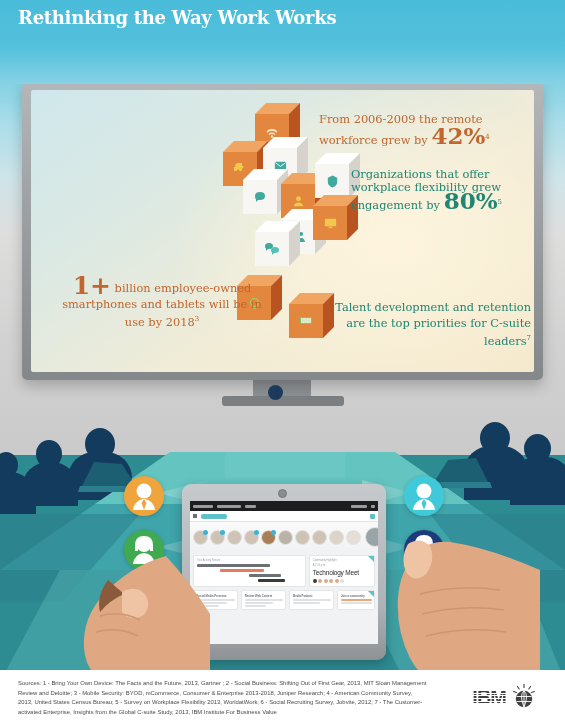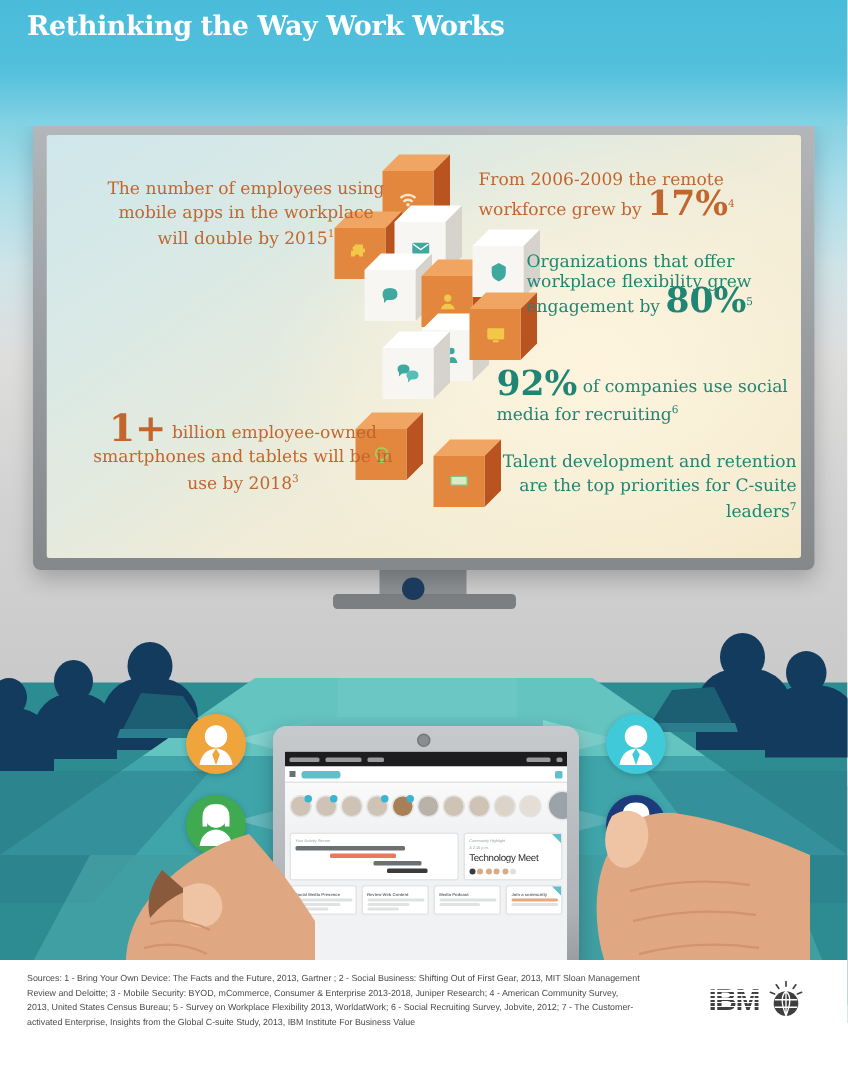--- a/index.html
+++ b/index.html
@@ -244,21 +244,21 @@
   .t-row2 { display: flex; gap: 3px; padding: 0 3px; }
   .t-mini {
     background: #fff; border: 1px solid #e4e5e6; border-radius: 2px;
     padding: 2.5px; flex: 1;
   }
   .t-mini .mt { font-size: 2.8px; color: #6b7075; font-weight: bold; display: block; }
   .t-line { height: 1.5px; background: #e0e1e2; border-radius: 1px; margin-top: 1.5px; }
 
   
   .footer {
-    position: absolute; left: 0; top: 640px;
+    position: absolute; left: 0; top: 670px;
     width: 565px; height: 57px;
     background: #ffffff; z-index: 10;
   }
   .sources {
     position: absolute; left: 18px; top: 9px; width: 410px;
     font-size: 5.9px; line-height: 9.6px; color: #4b4b4b;
   }
   .ibm-logo {
     position: absolute; right: 28px; top: 14px;
     display: flex; align-items: center; gap: 5px;
@@ -460,40 +460,34 @@
             <div class="side"></div>
           <div class="face">
               <svg width="16" height="16" viewBox="0 0 16 16">
                 <rect x="2" y="4" width="12" height="7" rx="1" fill="#7fc27b"></rect>
                 <rect x="3" y="5" width="10" height="5" fill="#d9ebc2"></rect>
               </svg>
             </div>
         </div>
       </div>
 
-      <div class="stat s1 orange">
-        <span>The number of employees using mobile apps in the workplace will double by 2015</span><span class="sup">1</span>
-      </div>
 
 
       <div class="stat s3 orange">
         <span class="big">1+</span><span> billion employee-owned smartphones and tablets will be in use by 2018</span><span class="sup">3</span>
       </div>
 
       <div class="stat s4 orange">
-        <span>From 2006-2009 the remote workforce grew by </span><span class="big">17%</span><span class="sup">4</span>
+        <span>From 2006-2009 the remote workforce grew by </span><span class="big">42%</span><span class="sup">4</span>
       </div>
 
       <div class="stat s5 teal">
         <span>Organizations that offer workplace flexibility grew engagement by </span><span class="big">80%</span><span class="sup">5</span>
       </div>
 
-      <div class="stat s6 teal">
-        <span class="big">92%</span><span> of companies use social media for recruiting</span><span class="sup">6</span>
-      </div>
 
       <div class="stat s7 teal">
         <span>Talent development and retention are the top priorities for C-suite leaders</span><span class="sup">7</span>
       </div>
 
     </div>
   </div>
 
   <div class="tablet">
     <div class="tablet-cam"></div>

